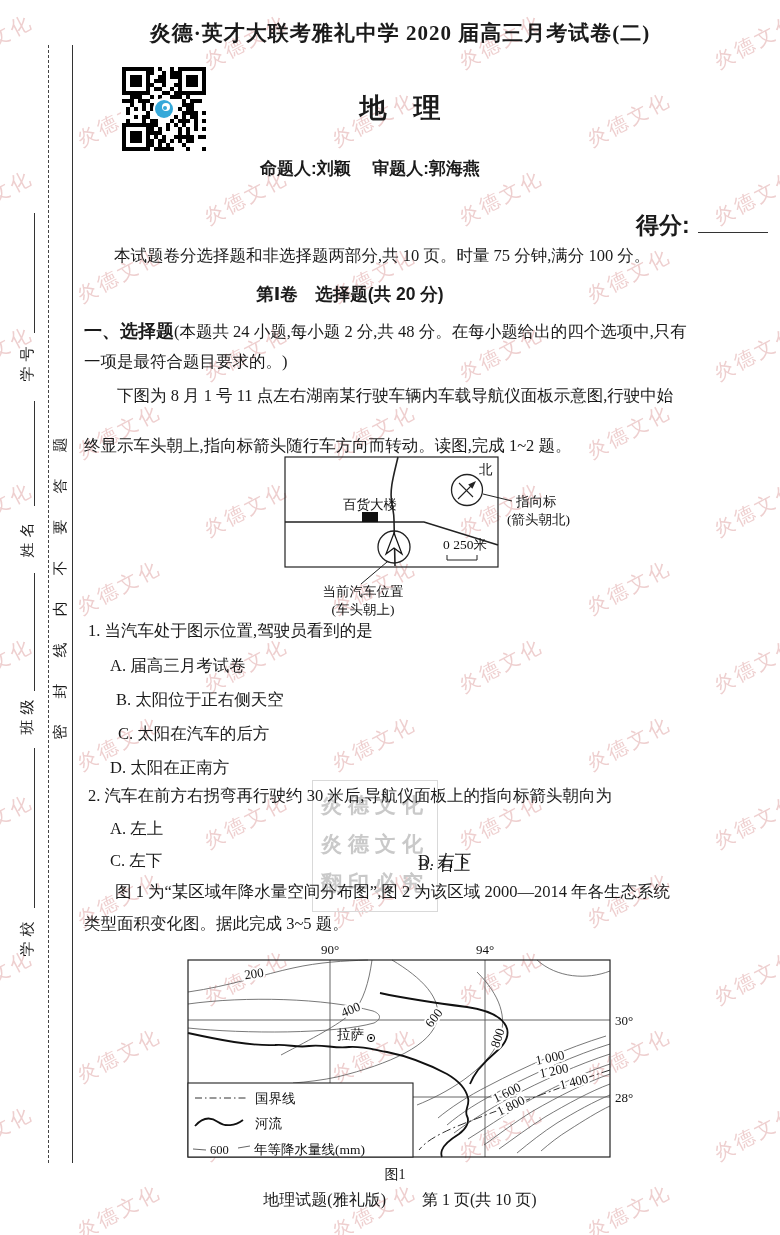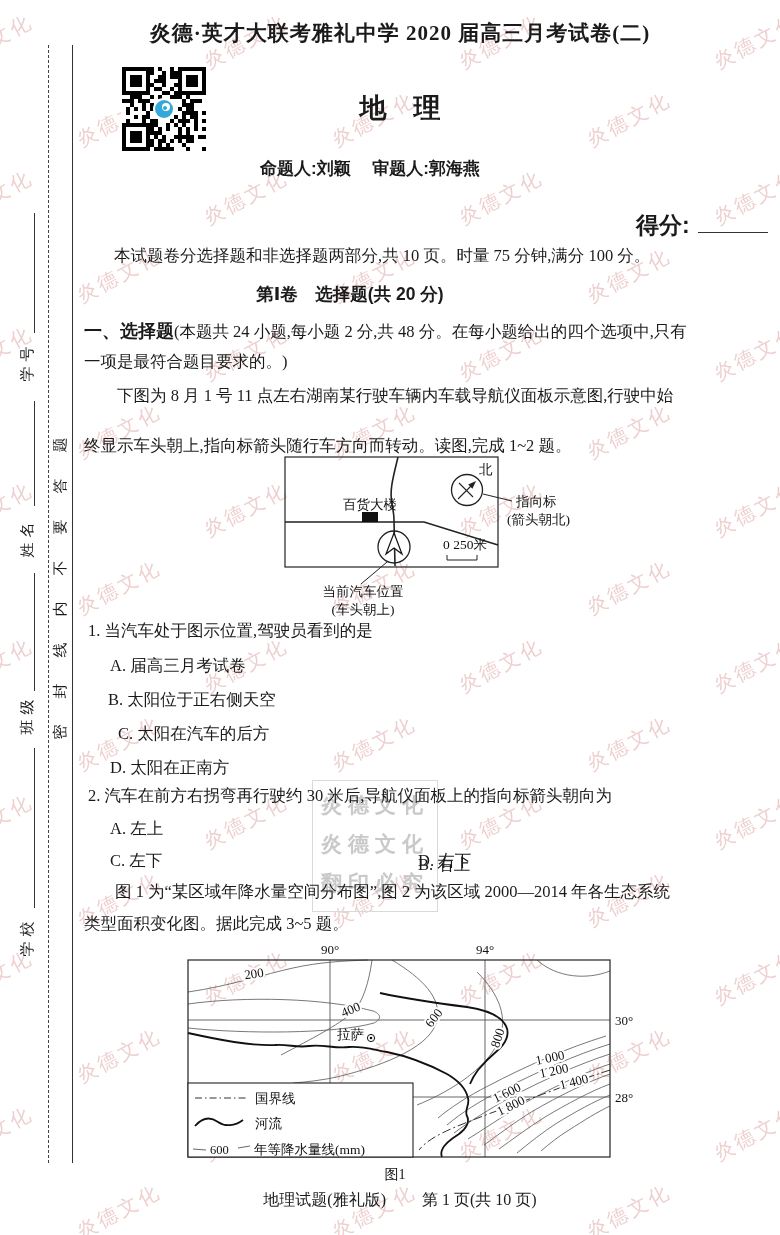--- a/index.html
+++ b/index.html
@@ -300,21 +300,21 @@
   </g>
   <text x="160" y="97" font-size="13.5">0  250米</text>
   <path d="M164,103 L164,108 L194,108 L194,103" fill="none" stroke="#222" stroke-width="1"></path>
   <line x1="104" y1="110" x2="78" y2="132" stroke="#222" stroke-width="1"></line>
   <text x="80" y="144" font-size="13.5" text-anchor="middle">当前汽车位置</text>
   <text x="80" y="162" font-size="13.5" text-anchor="middle">(车头朝上)</text>
 </svg>
 
 <div class="t" style="left:88px;top:621px;">1. 当汽车处于图示位置,驾驶员看到的是</div>
 <div class="t" style="left:110px;top:656px;">A. 届高三月考试卷</div>
-<div class="t" style="left:108px;top:690px;">B. 太阳位于正右侧天空</div>
+<div class="t" style="left:116px;top:690px;">B. 太阳位于正右侧天空</div>
 <div class="t" style="left:118px;top:724px;">C. 太阳在汽车的后方</div>
 <div class="t" style="left:110px;top:758px;">D. 太阳在正南方</div>
 
 <div class="t" style="left:88px;top:786px;">2. 汽车在前方右拐弯再行驶约 30 米后,导航仪面板上的指向标箭头朝向为</div>
 <div class="t" style="left:110px;top:819px;">A. 左上</div>
 <div class="t" style="left:418px;top:819px;margin-top:36px;">B. 右上</div>
 <div class="t" style="left:110px;top:851px;">C. 左下</div>
 <div class="t" style="left:418px;top:851px;">D. 右下</div>
 
 <div class="t" style="left:115px;top:882px;">图 1 为“某区域年降水量空间分布图”,图 2 为该区域 2000—2014 年各生态系统</div>

